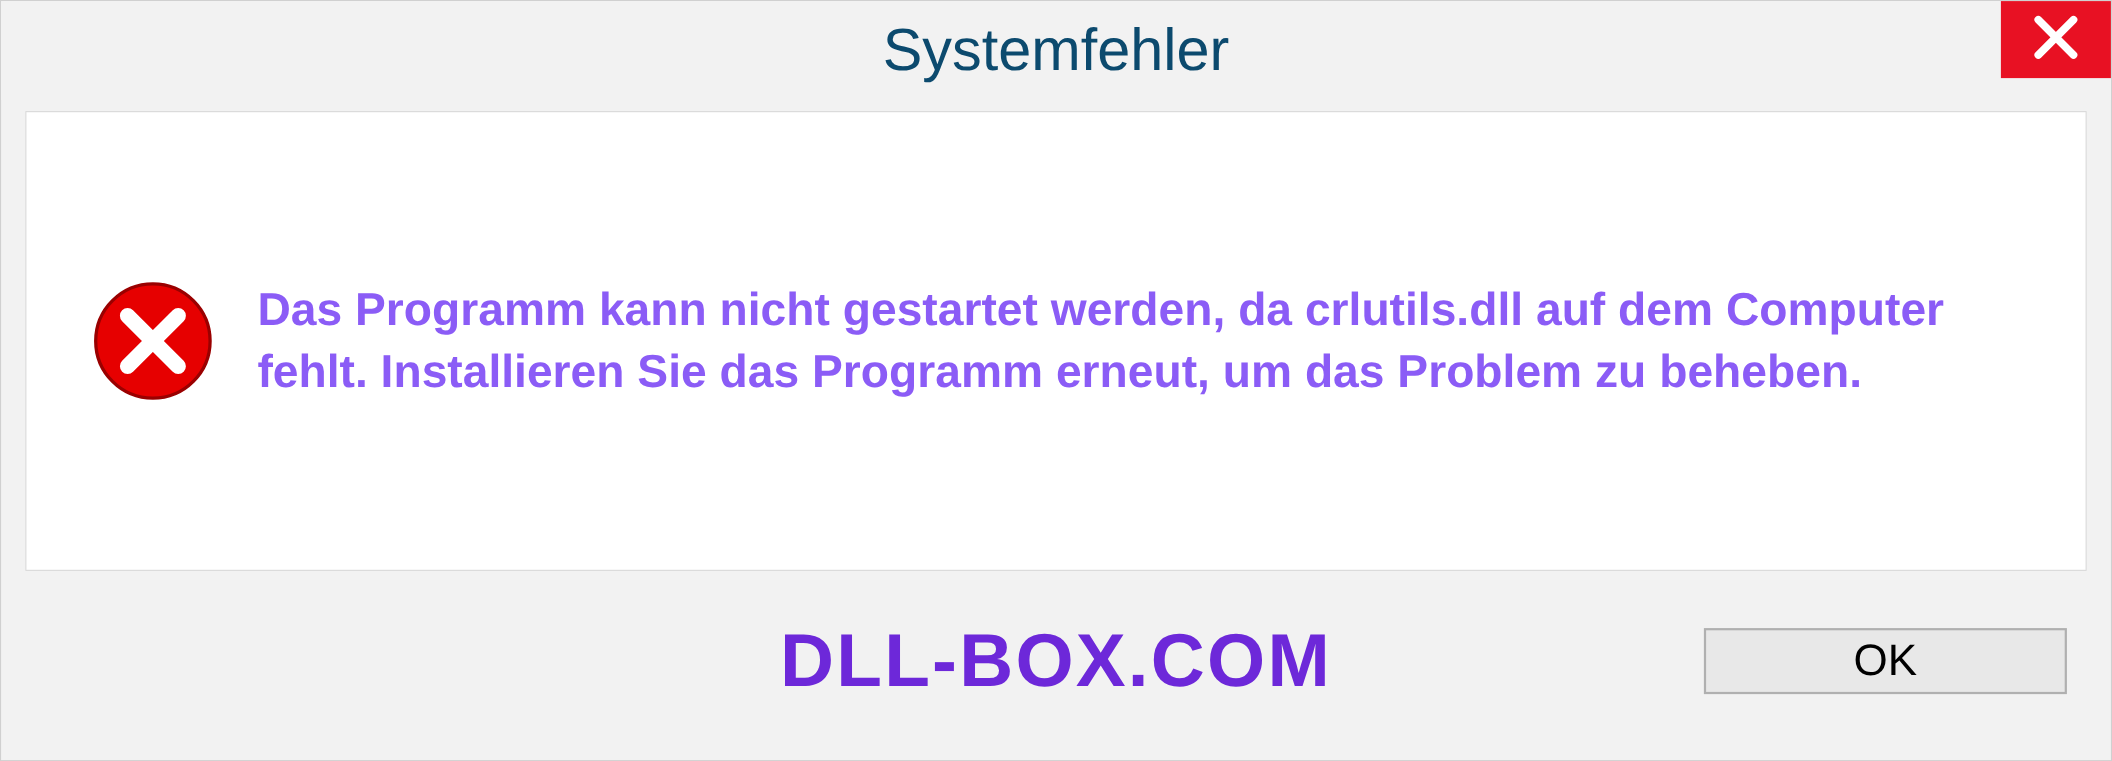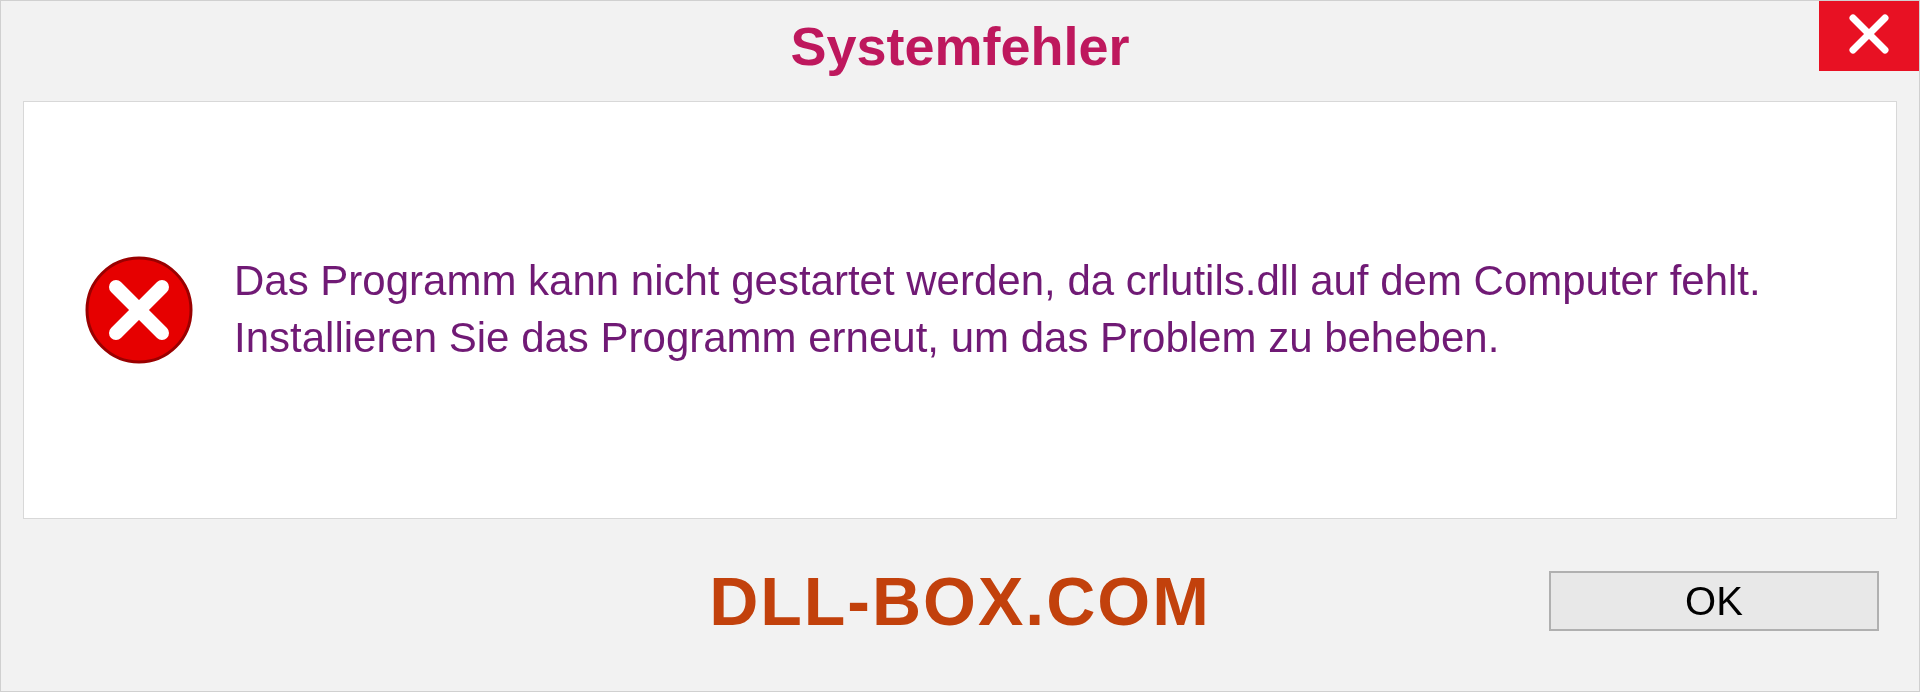--- a/index.html
+++ b/index.html
@@ -26,22 +26,22 @@
     .titlebar {
       height: 90px;
       display: flex;
       align-items: center;
       justify-content: center;
       position: relative;
       background: #f2f2f2;
     }
     .title-text {
       font-size: 54px;
-      font-weight: 700;
-      color: #be185d;
+      font-weight: 400;
+      color: #0c4a6e;
     }
     .close-btn {
       position: absolute;
       top: 0;
       right: 0;
       width: 100px;
       height: 70px;
       background: #e81123;
       display: flex;
       align-items: center;
@@ -70,38 +70,38 @@
       align-items: center;
       justify-content: center;
     }
     .error-icon svg {
       width: 110px;
       height: 110px;
     }
     .message-text {
       font-size: 42px;
       line-height: 1.35;
-      color: #701a75;
-      font-weight: 400;
+      color: #8b5cf6;
+      font-weight: 700;
     }
     .footer {
       height: 150px;
       display: flex;
       align-items: center;
       justify-content: flex-end;
       padding: 0 40px 30px 40px;
       position: relative;
     }
     .watermark {
       position: absolute;
       left: 50%;
       transform: translateX(-50%);
       font-size: 68px;
       font-weight: 900;
-      color: #c2410c;
+      color: #6d28d9;
       letter-spacing: 2px;
       font-family: Arial, sans-serif;
     }
     .ok-btn {
       width: 330px;
       height: 60px;
       background: #e8e8e8;
       border: 2px solid #b0b0b0;
       font-size: 40px;
       color: #000000;

